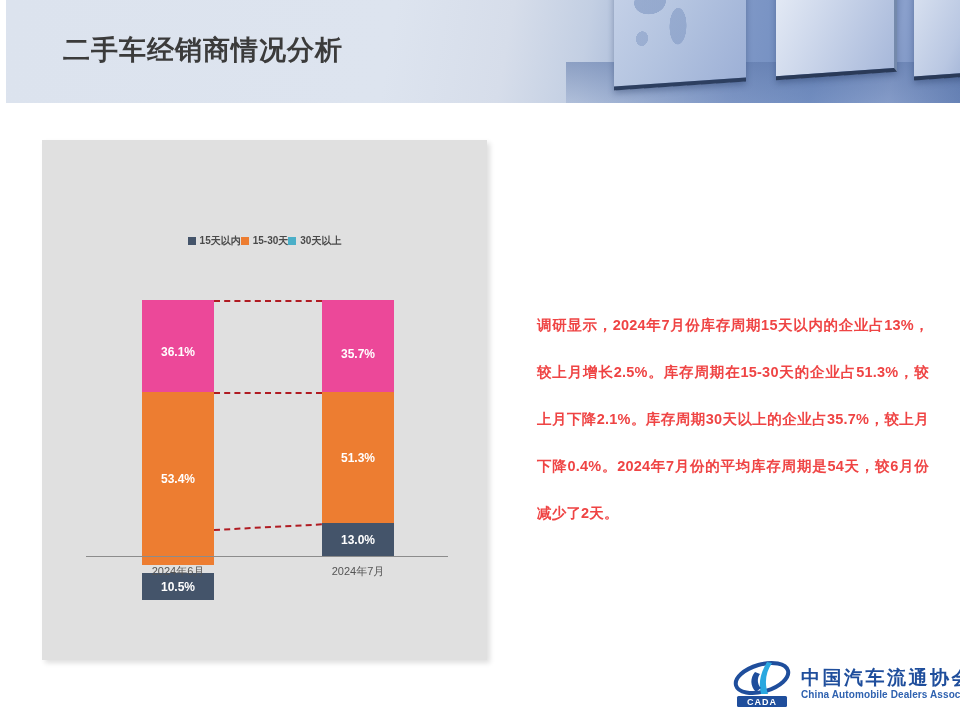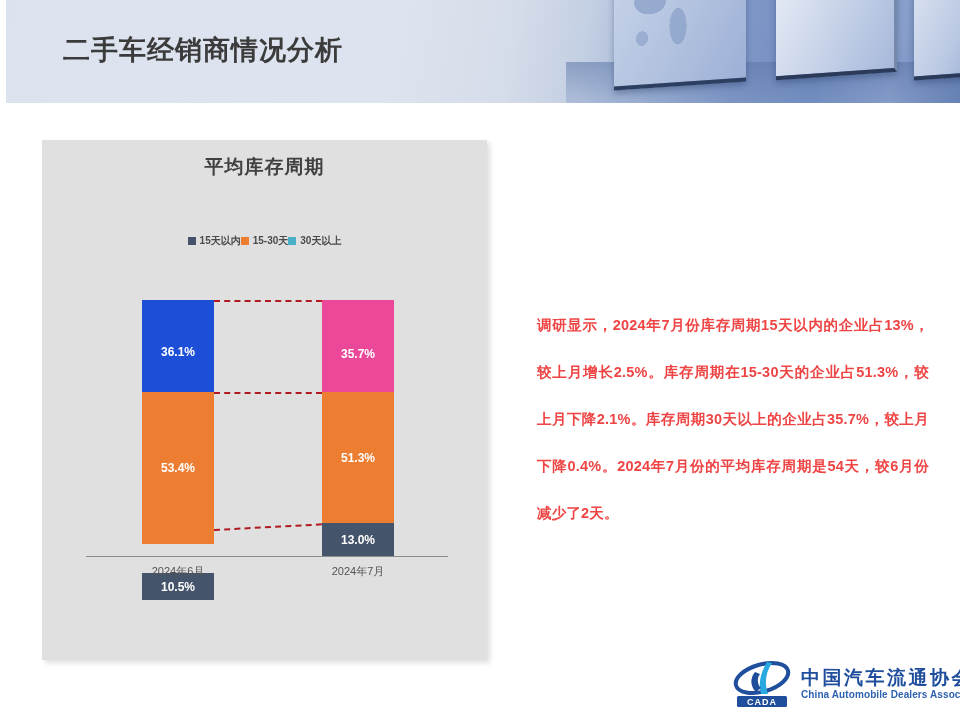--- a/index.html
+++ b/index.html
@@ -218,21 +218,20 @@
 
 <div id="header-band">
   <div id="cube-floor"></div>
   <div class="cube" id="cube-a"></div>
   <div class="cube" id="cube-b"></div>
   <div class="cube" id="cube-c"></div>
   <div id="slide-title">二手车经销商情况分析</div>
 </div>
 
 <div id="chart-panel">
-  <div id="chart-title">平均库存周期</div>
 
   <div id="chart-legend">
     <div class="legend-item">
       <span class="legend-swatch" style="background:#44546A"></span>
       <span>15天以内</span>
     </div>
     <div class="legend-item">
       <span class="legend-swatch" style="background:#ED7D31"></span>
       <span>15-30天</span>
     </div>
@@ -242,24 +241,24 @@
     </div>
   </div>
 
   <div id="plot-area">
 
     <div class="connector" style="left:172px; top:160px; width:108px;"></div>
     <div class="connector" style="left:172px; top:252px; width:108px;"></div>
     <div class="connector" style="left:172px; top:389px; width:108px; transform:rotate(-3deg); transform-origin:left center;"></div>
 
     <div class="bar-stack" style="left:100px;">
-      <div class="bar-seg" style="top:160px; height:104px; background:#1d4ed8;">
+      <div class="bar-seg" style="top:160px; height:104px; background:#ec4899;">
         <span>36.1%</span>
       </div>
-      <div class="bar-seg" style="top:252px; height:152px; background:#ED7D31;">
+      <div class="bar-seg" style="top:252px; height:173px; background:#ED7D31;">
         <span>53.4%</span>
       </div>
       <div class="bar-seg" style="top:389px; height:27px; background:#44546A;margin-top:44px;">
         <span>10.5%</span>
       </div>
     </div>
 
     <div class="bar-stack" style="left:280px;">
       <div class="bar-seg" style="top:160px; height:108px; background:#ec4899;text-align:right;">
         <span>35.7%</span>

